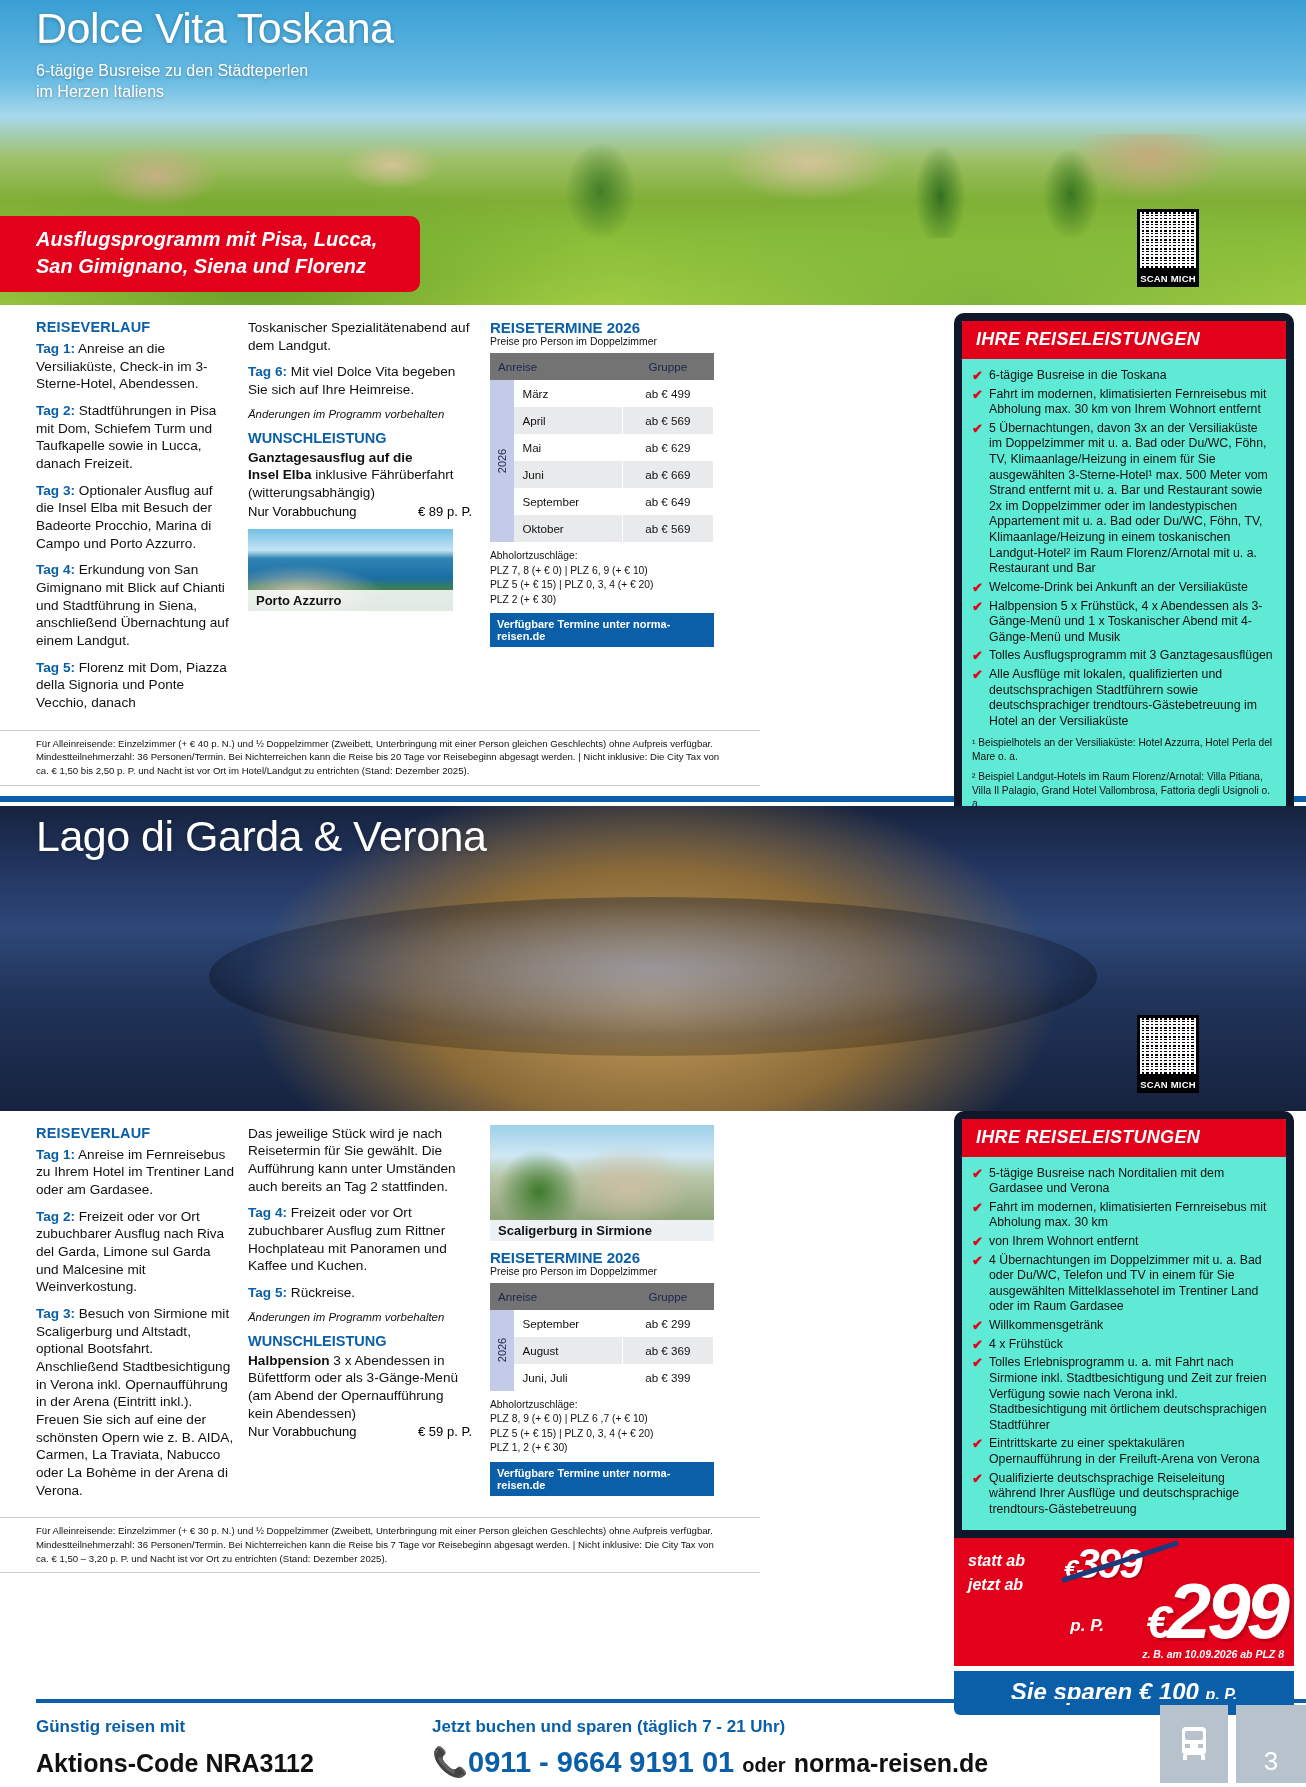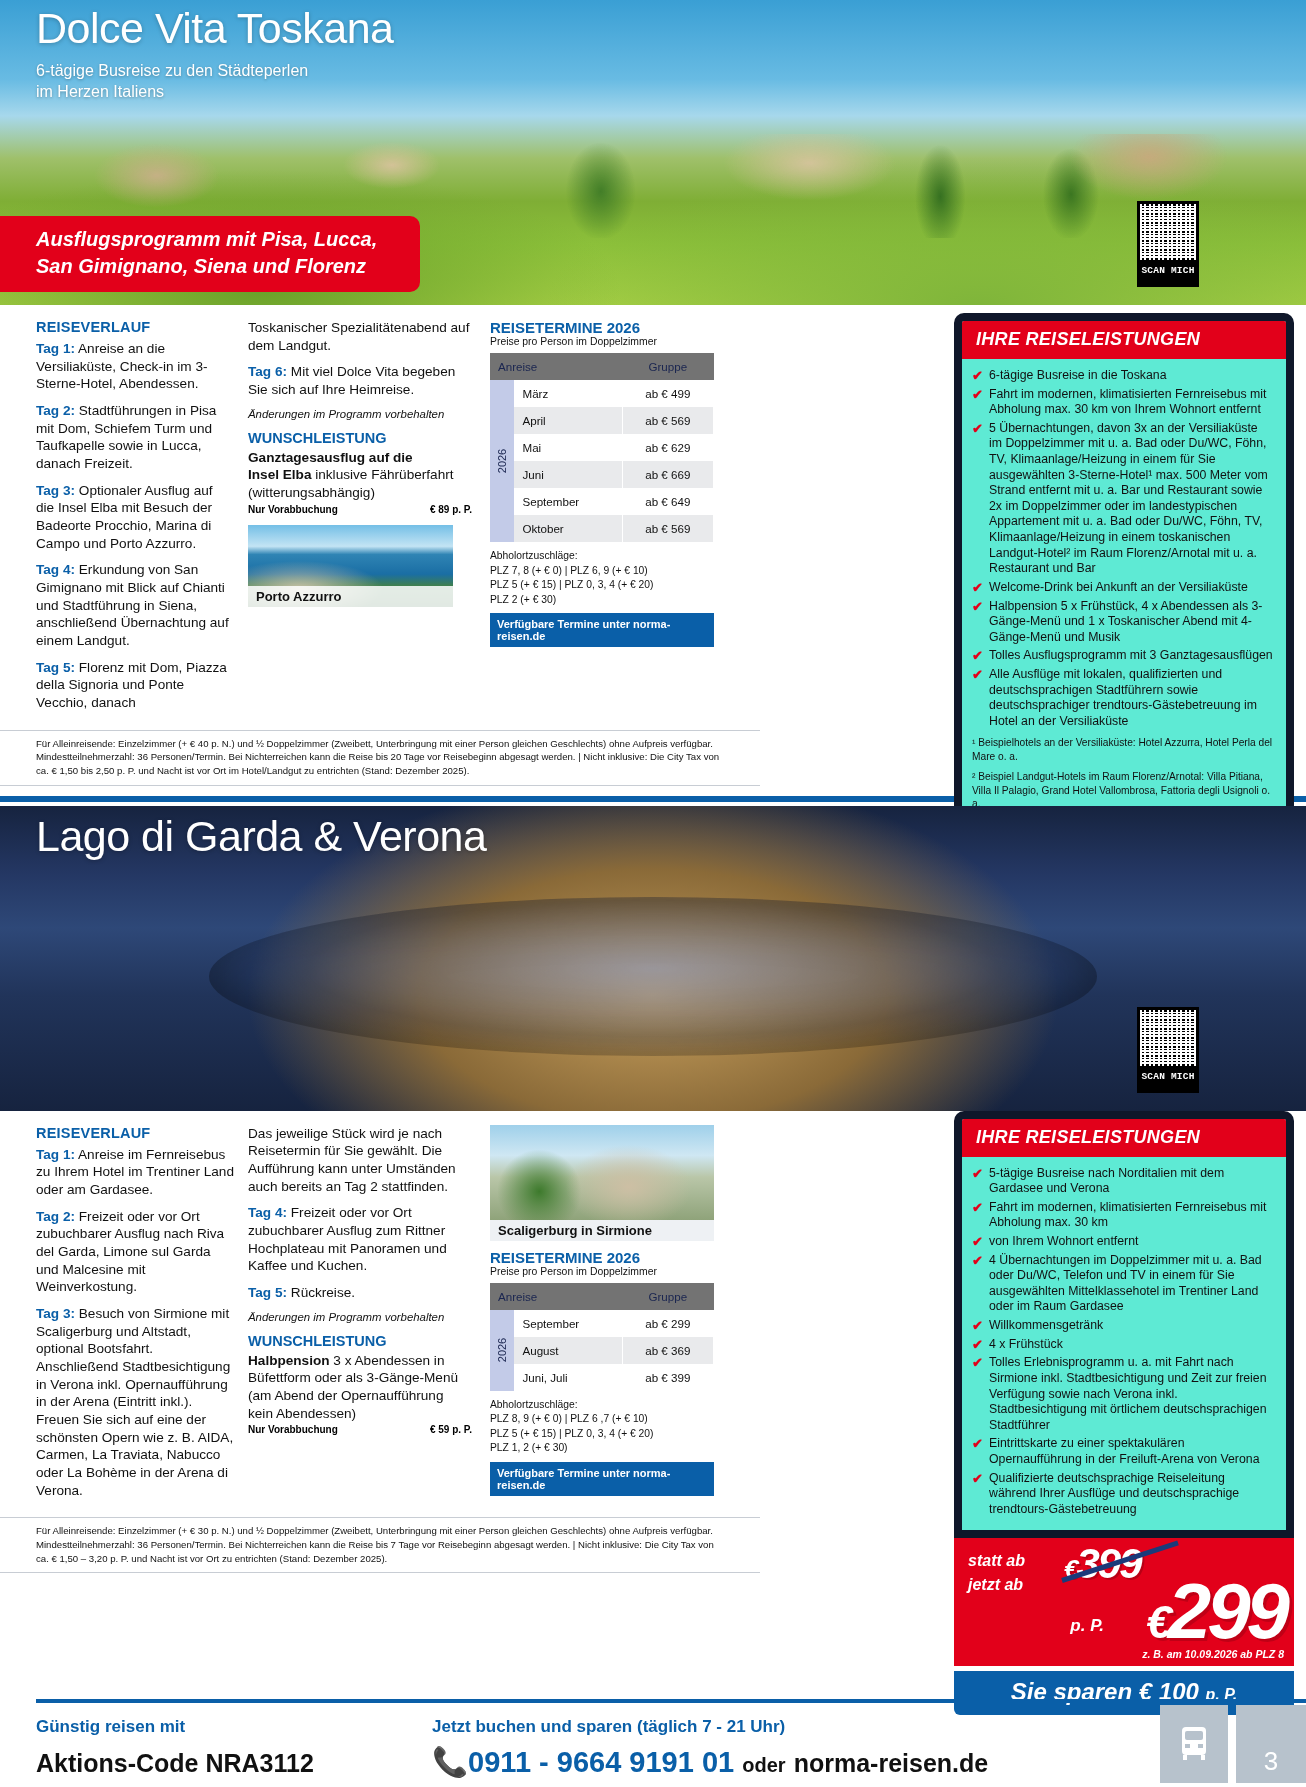--- a/index.html
+++ b/index.html
@@ -73,40 +73,40 @@
   .qr-code {
     width:62px; height:62px; background:#000;
     background-image:
       linear-gradient(90deg, #fff 25%, transparent 25%, transparent 50%, #fff 50%, #fff 62%, transparent 62%),
       linear-gradient(0deg, #fff 18%, transparent 18%, transparent 38%, #fff 38%, #fff 52%, transparent 52%, transparent 70%, #fff 70%, #fff 80%, transparent 80%);
     background-size:9px 9px, 9px 9px;
     border:3px solid #000;
   }
   .qr-label{
     background:#000; color:#fff; font-size:9.5px; font-weight:bold;
-    text-align:center; padding:2px 0 11px; letter-spacing:.2px;font-family:Liberation Mono, monospace;
+    text-align:center; padding:2px 0 3px; letter-spacing:.2px;
   }
 
   
   .content { position:relative; display:flex; padding:0 0 0 0; }
   .col { padding:14px 14px 0 0; }
   .col-1 { width:248px; padding-left:36px; }
   .col-2 { width:238px; padding-left:0px; }
   .col-3 { width:240px; padding-left:4px; }
 
   h3.sec {
     color:#0a5fa8; font-size:14.5px; font-weight:bold; letter-spacing:.2px;
     margin-bottom:5px; text-transform:uppercase;
   }
   .para { font-size:13.6px; line-height:1.30; color:#111; margin-bottom:9px; }
   .para b.day { color:#0a5fa8; font-weight:bold; }
   .note-it { font-size:11.4px; font-style:italic; color:#111; margin-bottom:10px; }
   .wl-head { color:#0a5fa8; font-size:14.5px; font-weight:bold; margin:4px 0 3px; }
   .wl-text { font-size:13.6px; line-height:1.30; color:#111; }
-  .wl-row { display:flex; justify-content:space-between; font-size:10px; font-weight:bold; margin-top:2px; }
+  .wl-row { display:flex; justify-content:space-between; font-size:13px; font-weight:normal; margin-top:2px; }
 
   .photo {
     position:relative; width:205px; height:82px; margin-top:10px; overflow:hidden;
     background:linear-gradient(to bottom,#7fc4e8 0%, #b9e0f2 28%, #2f7fae 40%, #1f6fa0 62%, #4f8f5f 80%, #2f6a3a 100%);
   }
   .photo.elba{
     background:
       radial-gradient(ellipse 120px 40px at 25% 78%, #c9c2a8 0%, rgba(201,194,168,0) 70%),
       linear-gradient(to bottom,#74bfe6 0%, #c3e4f4 26%, #2f84b4 36%, #1a6ea4 60%, #3f7f4f 74%, #2d6238 100%);
   }

